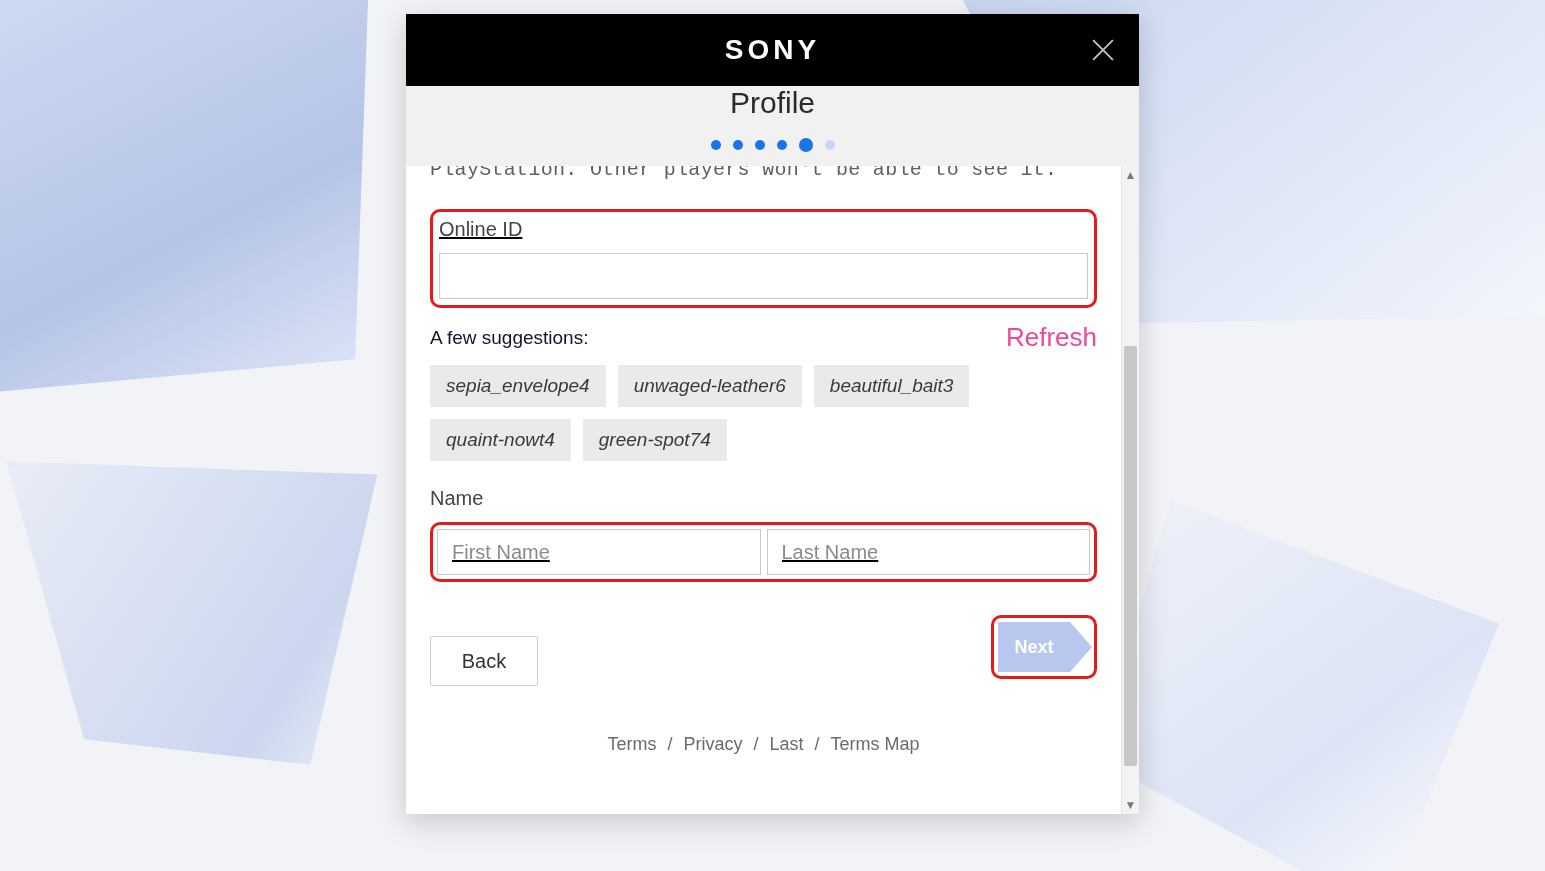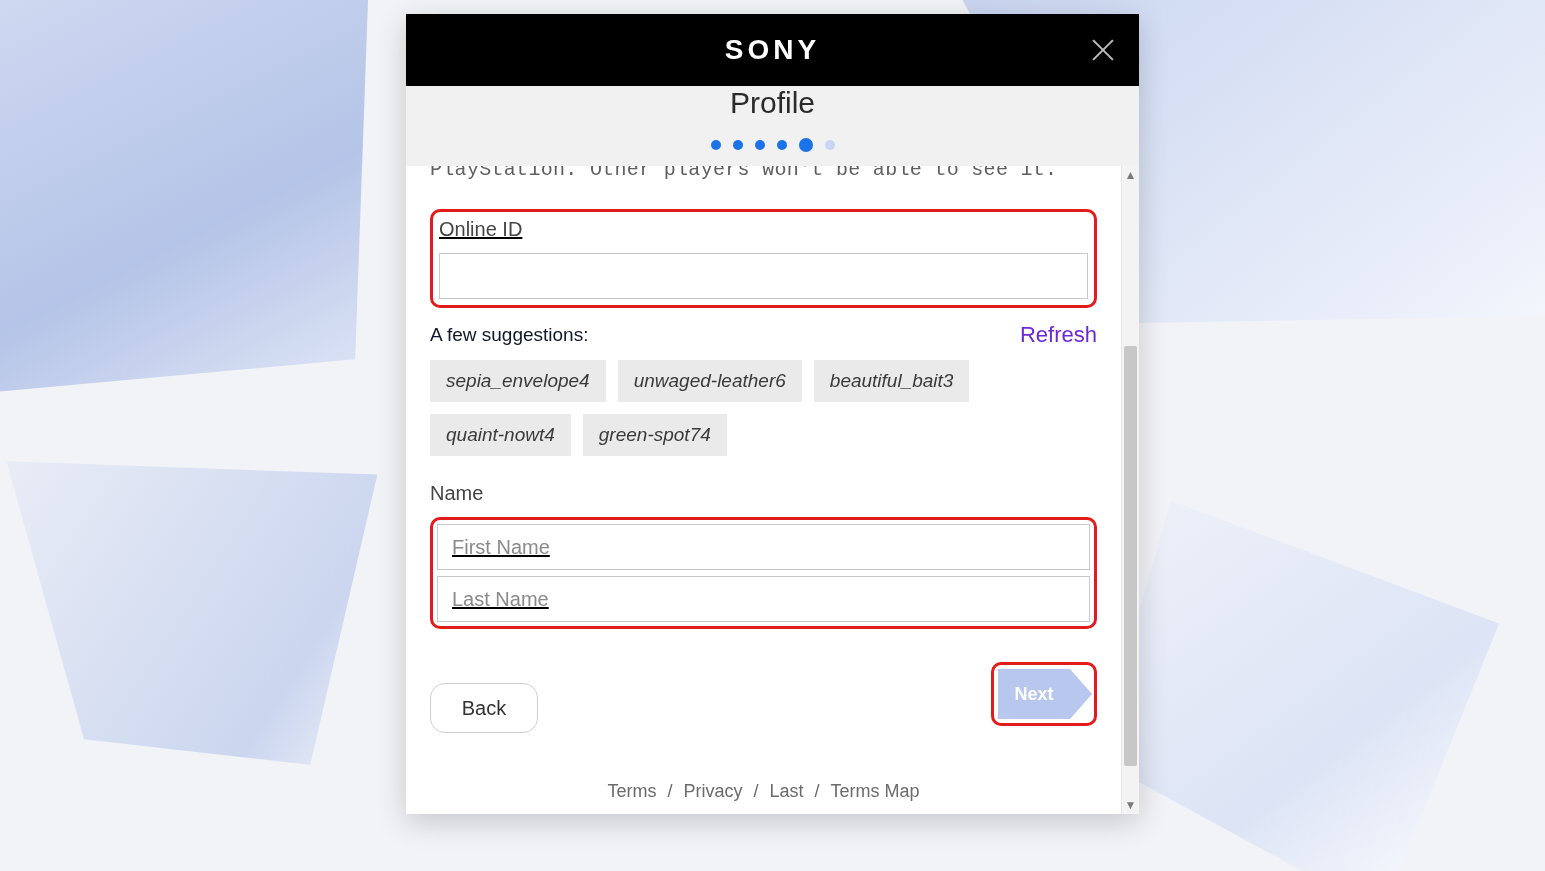--- a/index.html
+++ b/index.html
@@ -73,34 +73,34 @@
 
   input.text {
     width: 100%; height: 46px;
     border: 1px solid #c9c9c9; background:#fff;
     font-size: 20px; padding: 0 14px; color:#333;
   }
   input.text::placeholder { color:#8a8a8a; }
 
   .row-between { display:flex; justify-content:space-between; align-items:center; }
   .suggestions-label { color:#0f172a; font-size: 19px; }
-  .refresh { color:#6d28d9; font-size: 22px; cursor:pointer; }
+  .refresh { color:#ec4899; font-size: 26px; cursor:pointer; }
 
   .chips { display:flex; flex-wrap:wrap; gap: 12px; margin-top: 12px; }
   .chip {
     background:#eaeaea; color:#3a3a3a; font-style: italic;
     padding: 10px 16px; font-size: 19px; cursor:pointer; user-select:none;
   }
 
-  .name-stack { display:flex; flex-direction:column; gap: 6px; }
+  .name-stack { display:flex; flex-direction:row; gap: 6px; }
 
   .actions { display:flex; justify-content:space-between; align-items:center; margin-top: 22px; }
   .btn-back {
     min-width: 108px; height: 50px; border:1px solid #cfcfcf; background:#fff;
-    color:#333; font-size: 20px; border-radius: 15px; cursor:pointer;margin-top:28px;
+    color:#333; font-size: 20px; border-radius: 2px; cursor:pointer;margin-top:28px;
   }
   .next-wrap { position:relative; }
   .btn-next {
     width: 72px; height: 50px; border:none; color:#fff; font-weight:700; font-size:18px;
     background:#b7c7ee; position:relative; cursor:pointer;
   }
   .btn-next::after {
     content:""; position:absolute; right:-22px; top:0; width:0; height:0;
     border-top:25px solid transparent; border-bottom:25px solid transparent;
     border-left:22px solid #b7c7ee;

